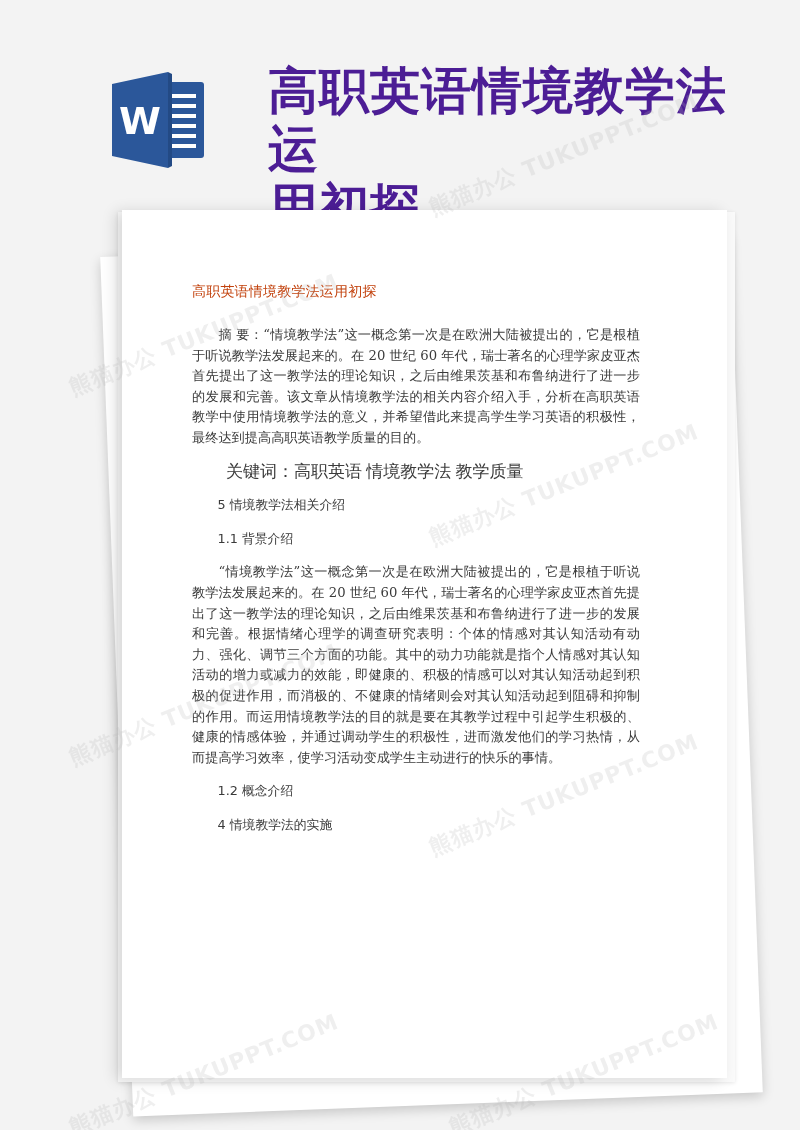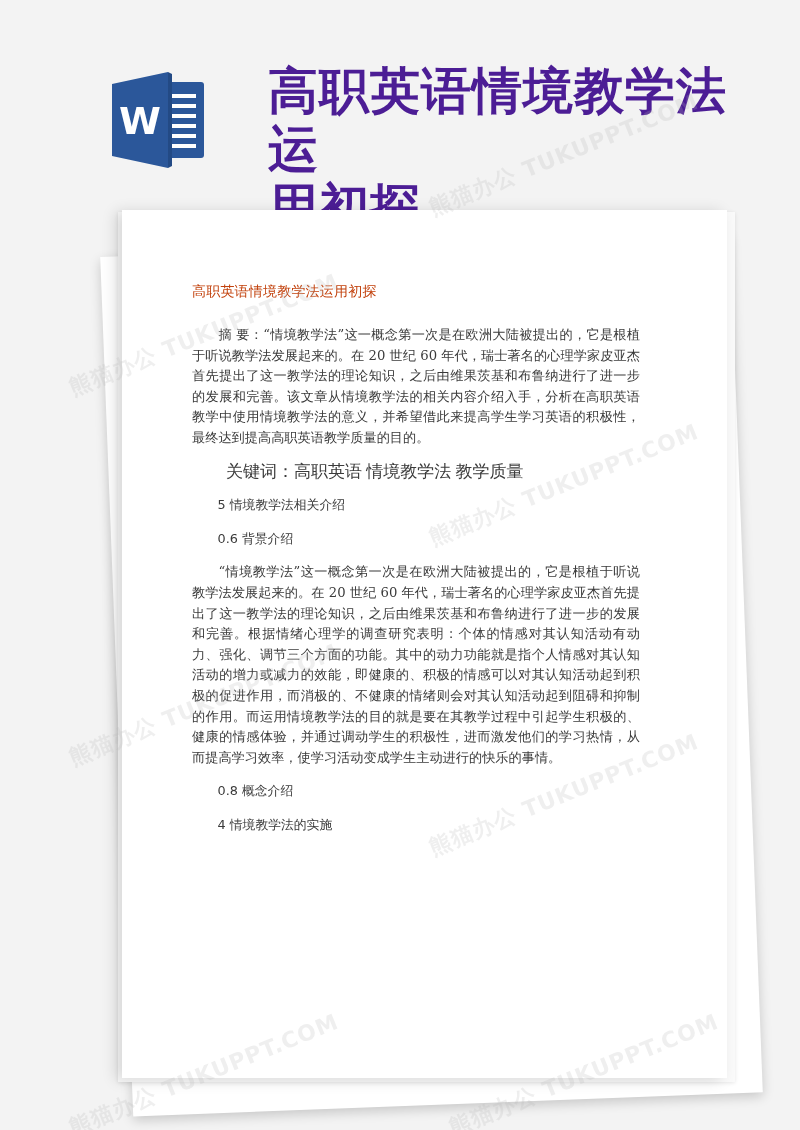--- a/index.html
+++ b/index.html
@@ -92,23 +92,23 @@
 
 <div class="page-back"></div>
 <div class="page-mid"></div>
 
 <div class="page">
   <div class="doc-title">高职英语情境教学法运用初探</div>
   <div class="doc-body">
     <p class="para">摘 要：“情境教学法”这一概念第一次是在欧洲大陆被提出的，它是根植于听说教学法发展起来的。在 20 世纪 60 年代，瑞士著名的心理学家皮亚杰首先提出了这一教学法的理论知识，之后由维果茨基和布鲁纳进行了进一步的发展和完善。该文章从情境教学法的相关内容介绍入手，分析在高职英语教学中使用情境教学法的意义，并希望借此来提高学生学习英语的积极性，最终达到提高高职英语教学质量的目的。</p>
     <p class="meta">关键词：高职英语 情境教学法 教学质量</p>
     <p class="head">5 情境教学法相关介绍</p>
-    <p class="head">0.6 背景介绍</p>
+    <p class="head">1.1 背景介绍</p>
     <p class="para">“情境教学法”这一概念第一次是在欧洲大陆被提出的，它是根植于听说教学法发展起来的。在 20 世纪 60 年代，瑞士著名的心理学家皮亚杰首先提出了这一教学法的理论知识，之后由维果茨基和布鲁纳进行了进一步的发展和完善。根据情绪心理学的调查研究表明：个体的情感对其认知活动有动力、强化、调节三个方面的功能。其中的动力功能就是指个人情感对其认知活动的增力或减力的效能，即健康的、积极的情感可以对其认知活动起到积极的促进作用，而消极的、不健康的情绪则会对其认知活动起到阻碍和抑制的作用。而运用情境教学法的目的就是要在其教学过程中引起学生积极的、健康的情感体验，并通过调动学生的积极性，进而激发他们的学习热情，从而提高学习效率，使学习活动变成学生主动进行的快乐的事情。</p>
-    <p class="head">0.8 概念介绍</p>
+    <p class="head">1.2 概念介绍</p>
     <p class="head">4 情境教学法的实施</p>
   </div>
 </div>
 
 <div class="watermark" style="left:420px; top:140px;">熊猫办公 TUKUPPT.COM</div>
 <div class="watermark" style="left:60px; top:320px;">熊猫办公 TUKUPPT.COM</div>
 <div class="watermark" style="left:420px; top:470px;">熊猫办公 TUKUPPT.COM</div>
 <div class="watermark" style="left:60px; top:690px;">熊猫办公 TUKUPPT.COM</div>
 <div class="watermark" style="left:420px; top:780px;">熊猫办公 TUKUPPT.COM</div>
 <div class="watermark" style="left:60px; top:1060px;">熊猫办公 TUKUPPT.COM</div>

